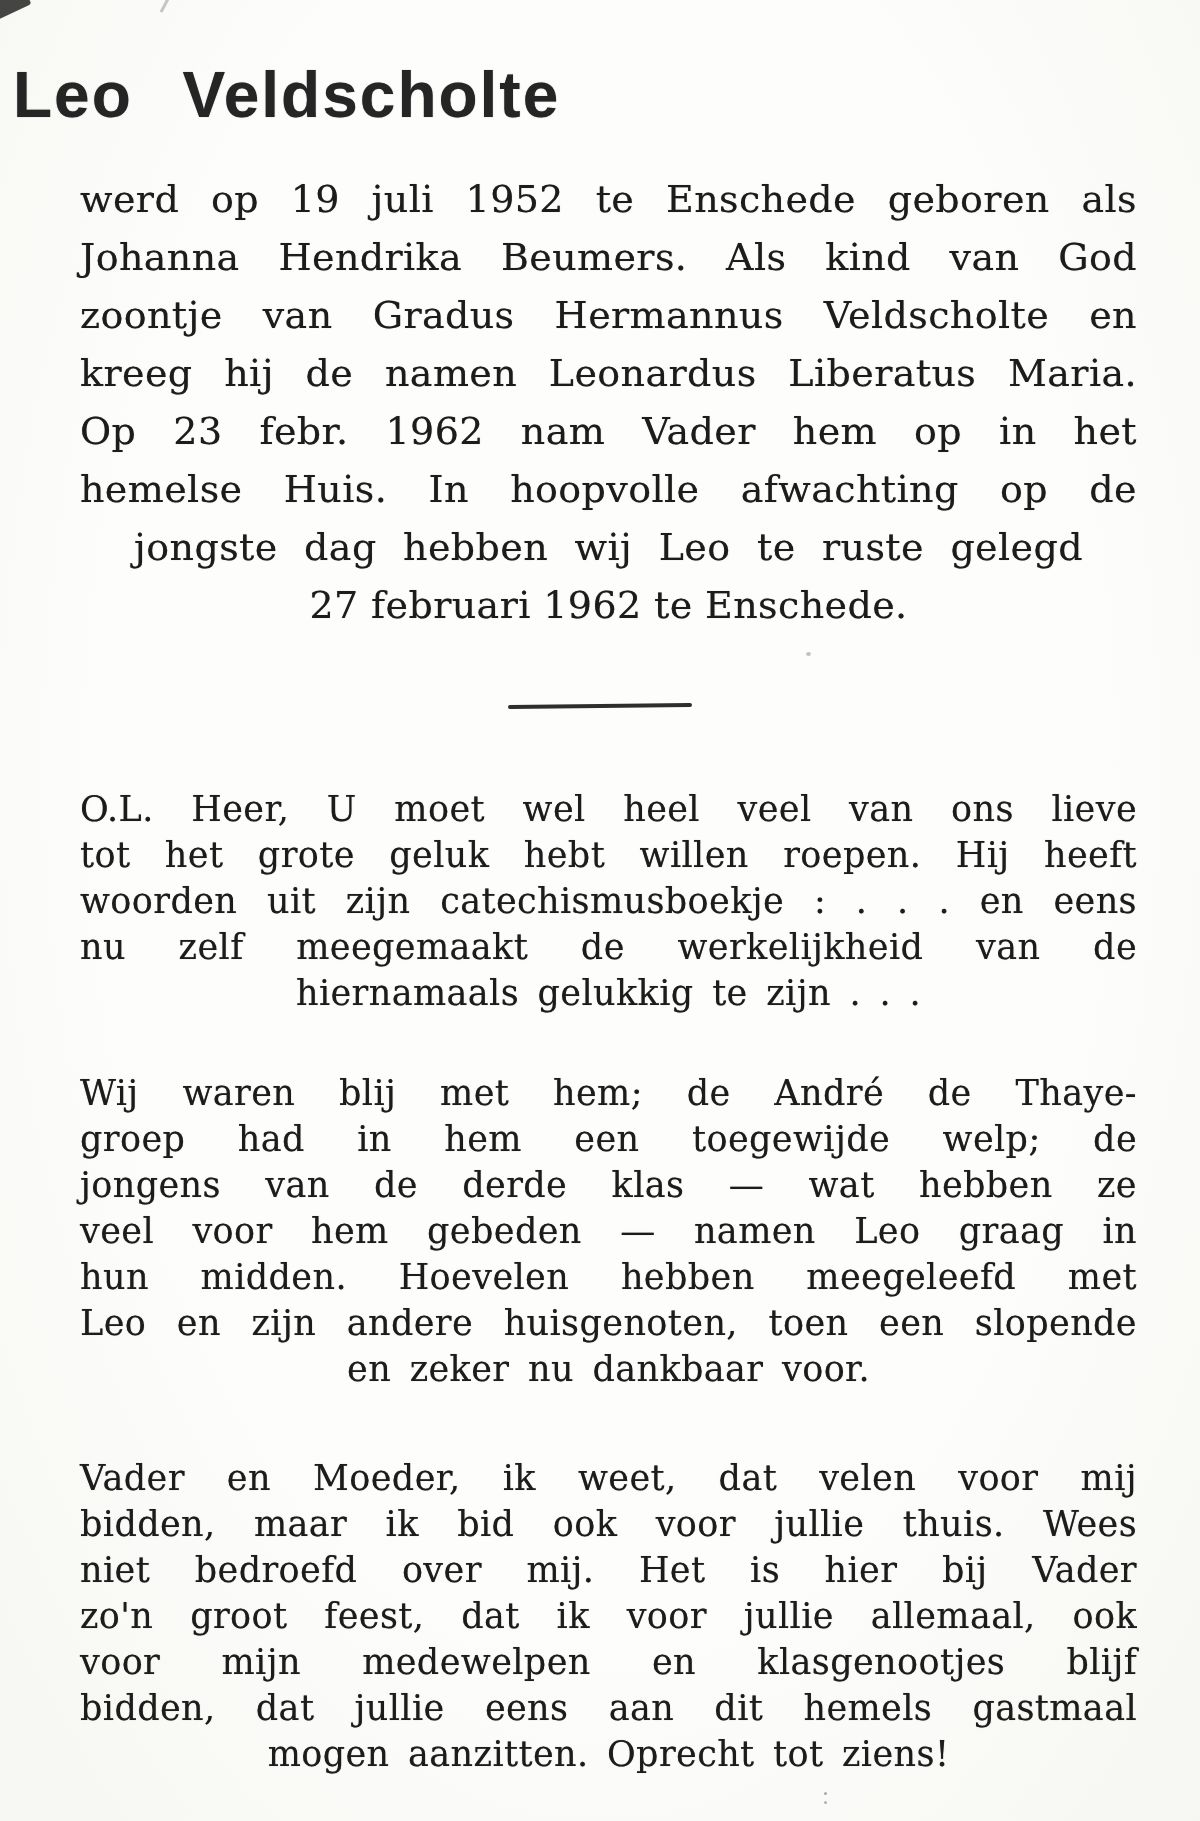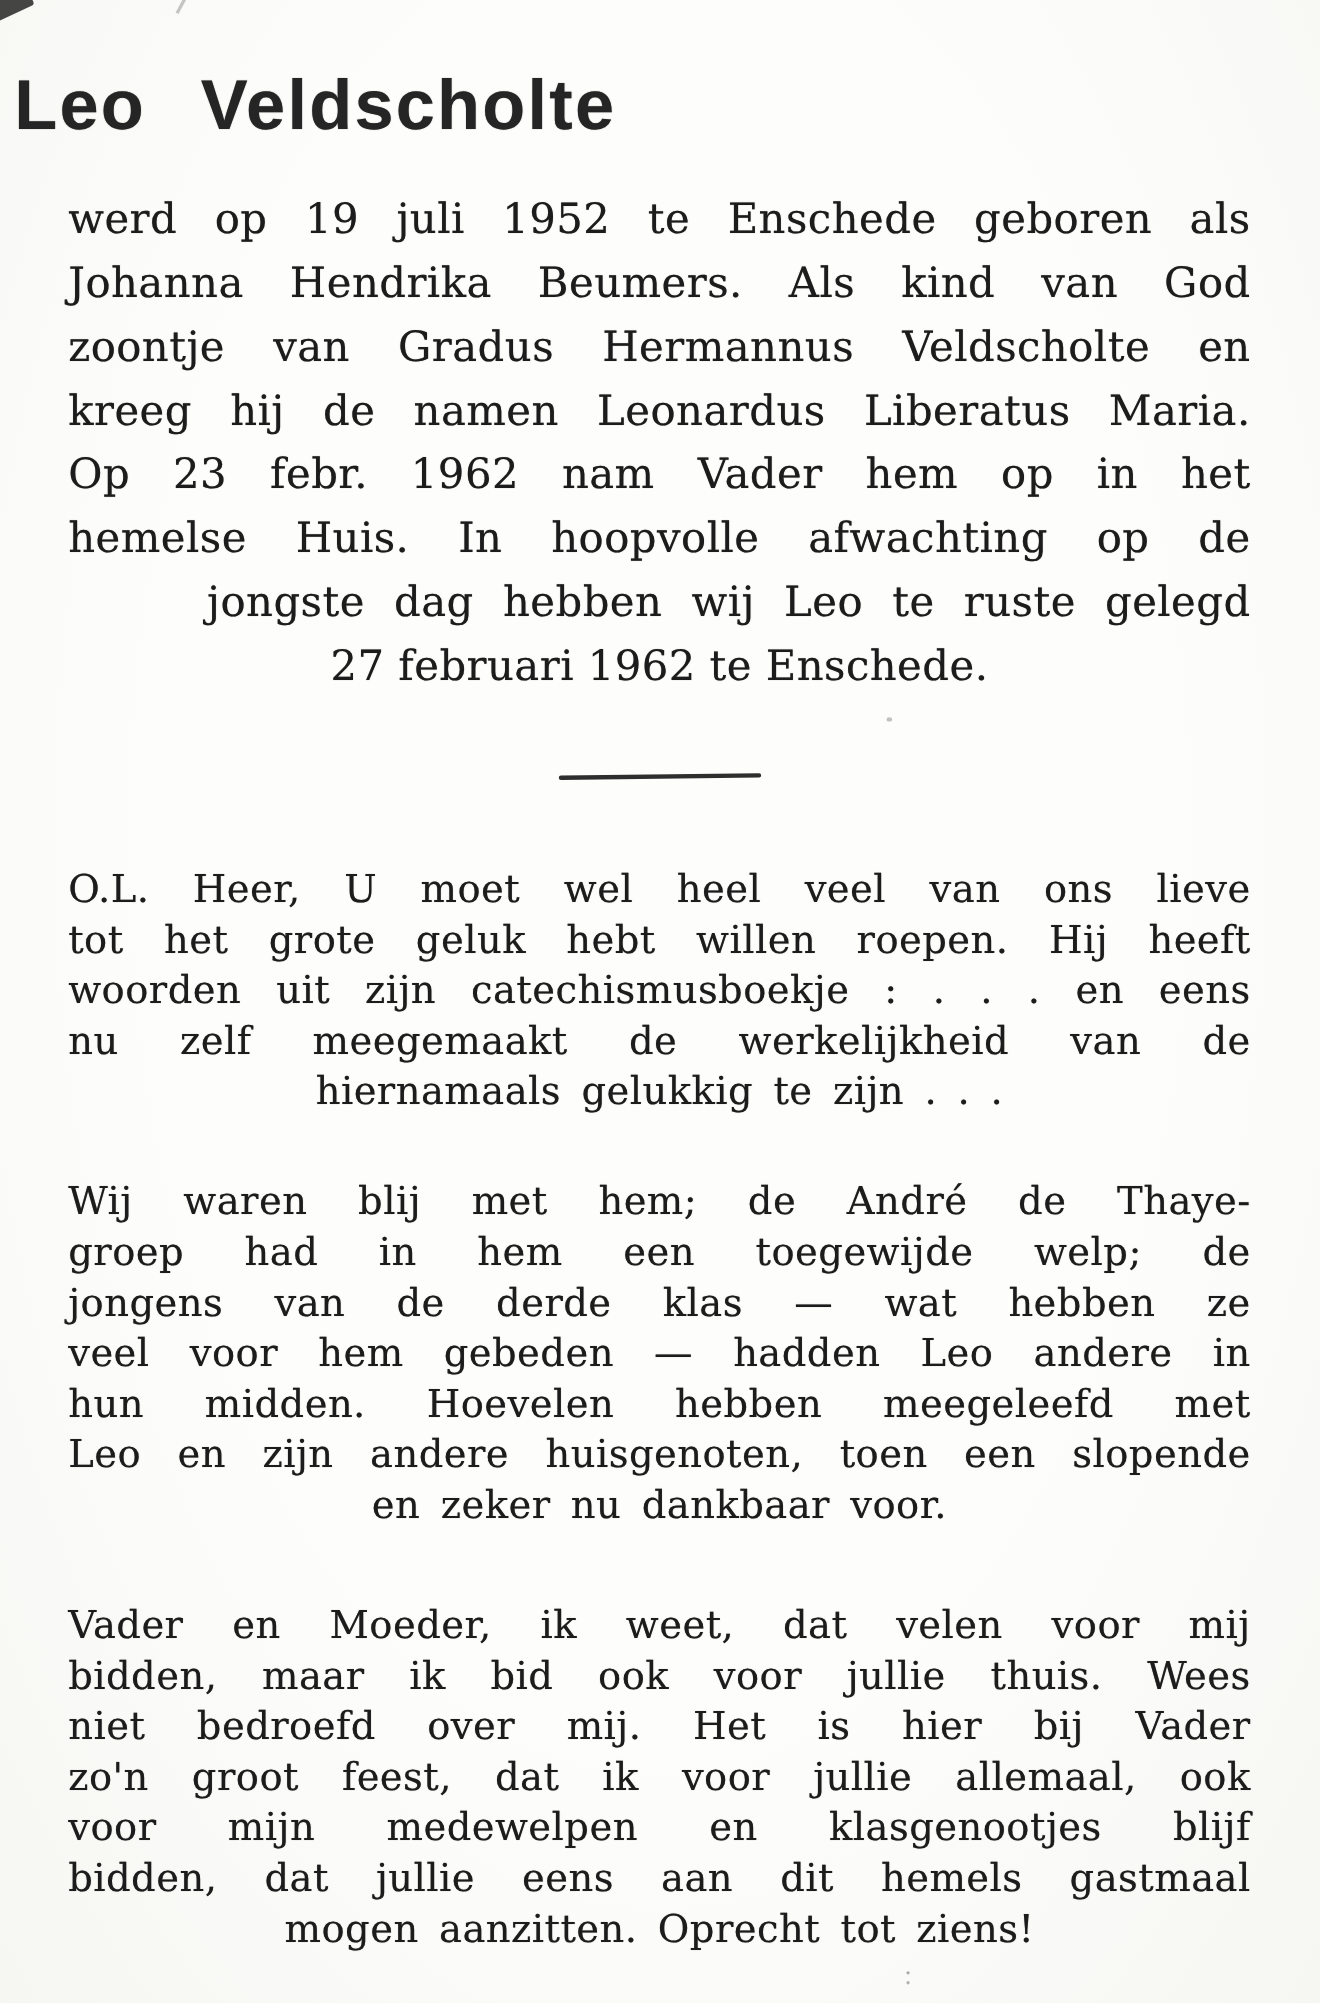--- a/index.html
+++ b/index.html
@@ -29,24 +29,24 @@
     position:absolute;left:62px;width:1075px;
     text-shadow:0 0 .7px rgba(25,25,25,.6);
     letter-spacing:.4px;
   }
   .block-1{top:170px;font-size:38px;}
   .block-1 .line{height:58px;line-height:58px;}
   .block-2{top:786px;font-size:35px;}
   .block-3{top:1070px;font-size:35px;}
   .block-4{top:1455px;font-size:35px;}
   .block-2 .line,.block-3 .line,.block-4 .line{height:46px;line-height:46px;}
-  .line{white-space:normal;}
+  .line{white-space:normal;margin-left:18px;}
   .align-justify{text-align:justify;text-align-last:justify;}
   .align-center{text-align:center;}
-  .align-center-wide{text-align:right;word-spacing:14px;}
+  .align-center-wide{text-align:center;word-spacing:14px;}
   .align-left{text-align:center;word-spacing:7px;}
   .divider{
     position:absolute;top:704px;left:508px;
     width:184px;height:4px;
     background:#2e2e2e;
     border-radius:2px;
     transform:rotate(-0.7deg);
   }
   .artifact{position:absolute;}
   .artifact-corner{
@@ -93,21 +93,21 @@
       <div class="line align-justify">tot het grote geluk hebt willen roepen. Hij heeft</div>
       <div class="line align-justify">woorden uit zijn catechismusboekje : . . . en eens</div>
       <div class="line align-justify">nu zelf meegemaakt de werkelijkheid van de</div>
       <div class="line align-left">hiernamaals gelukkig te zijn . . .</div>
     </section>
 
   <section class="block block-3">
       <div class="line align-justify">Wij waren blij met hem; de André de Thaye-</div>
       <div class="line align-justify">groep had in hem een toegewijde welp; de</div>
       <div class="line align-justify">jongens van de derde klas — wat hebben ze</div>
-      <div class="line align-justify">veel voor hem gebeden — hadden Leo andere in</div>
+      <div class="line align-justify">veel voor hem gebeden — namen Leo graag in</div>
       <div class="line align-justify">hun midden. Hoevelen hebben meegeleefd met</div>
       <div class="line align-justify">Leo en zijn andere huisgenoten, toen een slopende</div>
       <div class="line align-left">en zeker nu dankbaar voor.</div>
     </section>
 
   <section class="block block-4">
       <div class="line align-justify">Vader en Moeder, ik weet, dat velen voor mij</div>
       <div class="line align-justify">bidden, maar ik bid ook voor jullie thuis. Wees</div>
       <div class="line align-justify">niet bedroefd over mij. Het is hier bij Vader</div>
       <div class="line align-justify">zo'n groot feest, dat ik voor jullie allemaal, ook</div>

